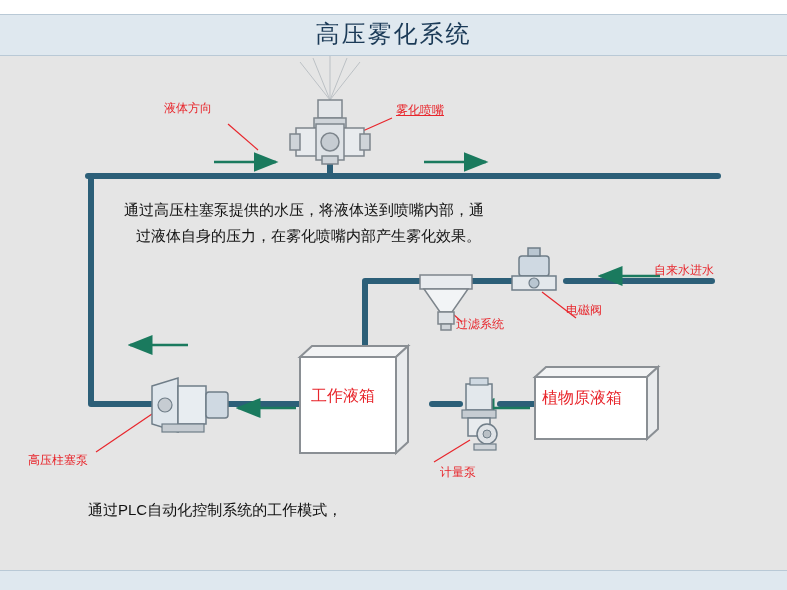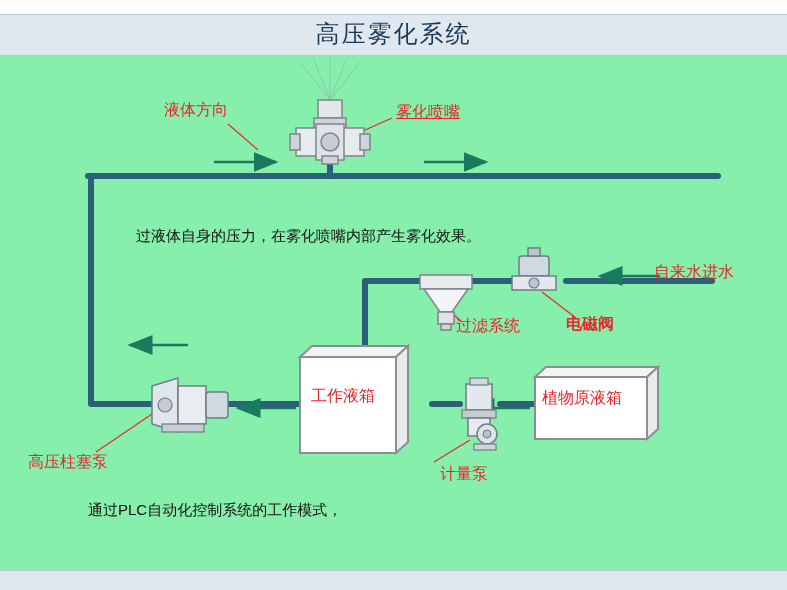--- a/index.html
+++ b/index.html
@@ -7,21 +7,21 @@
     padding: 0;
     background: #ffffff;
   }
   body {
     font-family: "Liberation Sans", sans-serif;
   }
   #canvas {
     position: relative;
     width: 787px;
     height: 590px;
-    background: #86efac;
+    background: #e5e5e5;
     overflow: hidden;
   }
   
   .title-bar {
     position: absolute;
     left: 0;
     top: 14px;
     width: 787px;
     height: 40px;
     background: #dfe8ef;
@@ -65,21 +65,21 @@
     pointer-events: none;
   }
   
   .lbl {
     position: absolute;
     font-size: 15px;
     color: #e8262c;
     white-space: nowrap;
   }
   .lbl-big {
-    font-size: 16px;
+    font-size: 12px;
   }
   .para {
     position: absolute;
     font-size: 15px;
     color: #111111;
     line-height: 23px;
     white-space: pre;
   }
   .boxlabel {
     position: absolute;
@@ -200,22 +200,23 @@
       <circle cx="487" cy="434" r="10" fill="#dfe3e7" stroke="#6f7d88" stroke-width="1.5"></circle>
       <circle cx="487" cy="434" r="4" fill="#b9c0c6" stroke="#6f7d88" stroke-width="1"></circle>
       <rect x="474" y="444" width="22" height="6" fill="#cfd4d9" stroke="#6f7d88" stroke-width="1.2"></rect>
     </g>
   </svg>
 
   <div class="lbl lbl-big" style="left:164px; top:100px;">液体方向</div>
   <div class="lbl lbl-big" style="left:396px; top:102px;text-decoration:underline;">雾化喷嘴</div>
   <div class="lbl lbl-big" style="left:654px; top:262px;">自来水进水</div>
   <div class="lbl lbl-big" style="left:456px; top:316px;">过滤系统</div>
-  <div class="lbl lbl-big" style="left:566px; top:314px;font-weight:bold;">电磁阀</div>
+  <div class="lbl lbl-big" style="left:566px; top:302px;">电磁阀</div>
   <div class="boxlabel" style="left:311px; top:386px;text-align:right;">工作液箱</div>
   <div class="boxlabel" style="left:542px; top:388px;">植物原液箱</div>
   <div class="lbl lbl-big" style="left:396px; top:464px;margin-left:44px;">计量泵</div>
   <div class="lbl lbl-big" style="left:28px; top:452px;">高压柱塞泵</div>
 
+  <div class="para" style="left:124px; top:198px;">通过高压柱塞泵提供的水压，将液体送到喷嘴内部，通</div>
   <div class="para" style="left:136px; top:224px;">过液体自身的压力，在雾化喷嘴内部产生雾化效果。</div>
   <div class="para" style="left:88px; top:498px;">通过PLC自动化控制系统的工作模式，</div>
 
 </div>
 
 </body></html>

